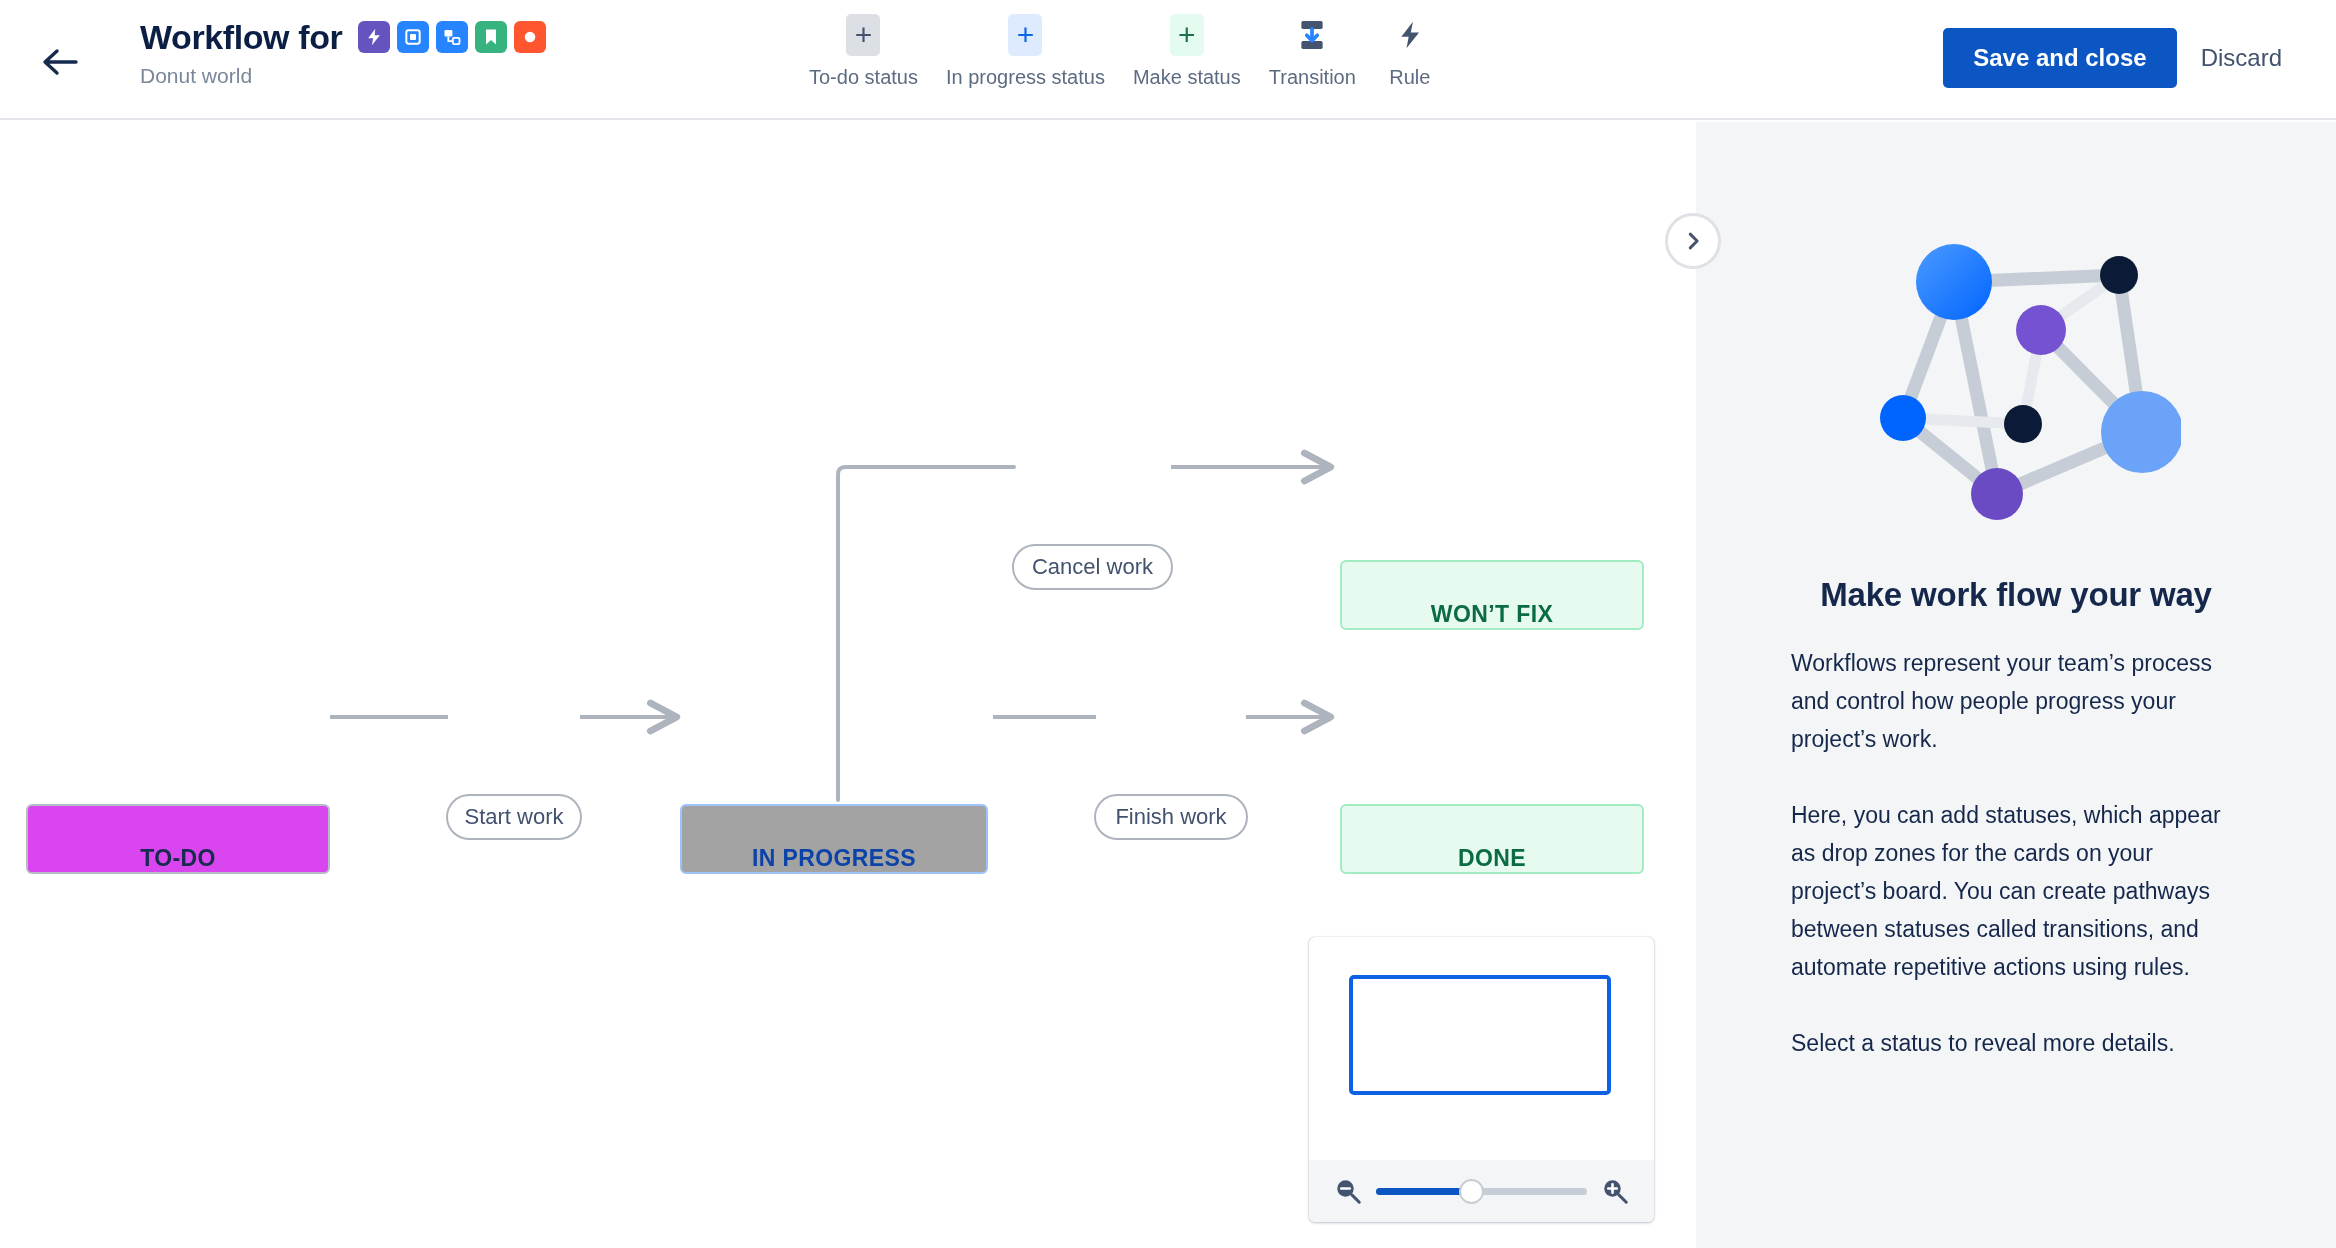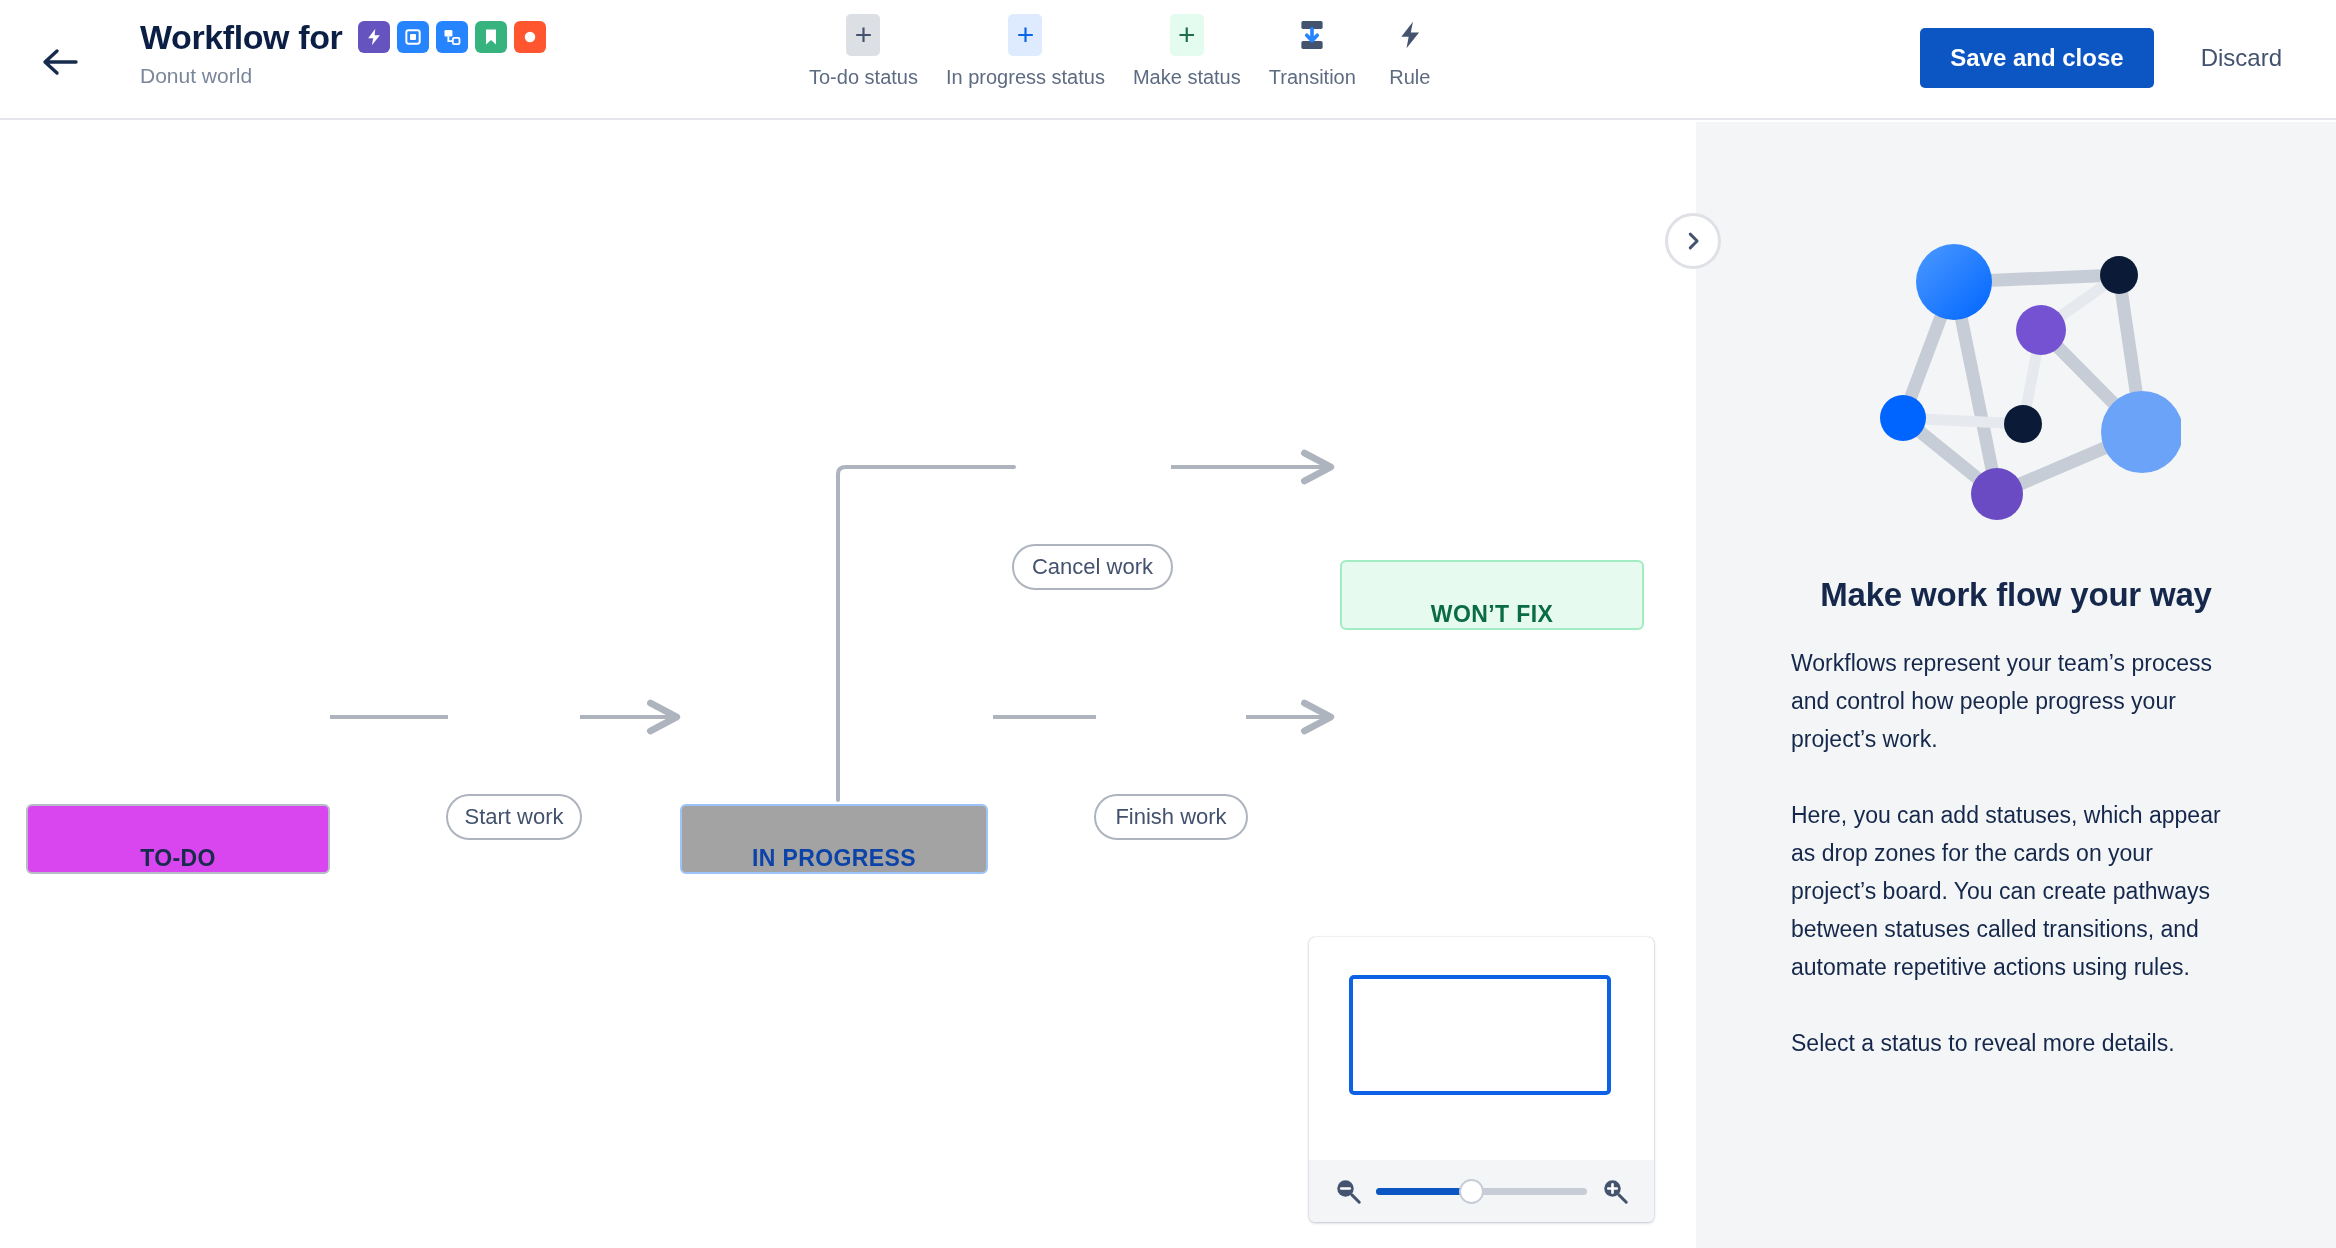--- a/index.html
+++ b/index.html
@@ -64,21 +64,21 @@
   .plus { font-size: 30px; line-height: 30px; font-weight: 400; }
   .plus.g { color: #44546f; }
   .plus.b { color: #0c66e4; }
   .plus.gr { color: #216e4e; }
   .tool-label {
     font-size: 20px; color: #5d6b82; white-space: nowrap;
   }
 
   .hdr-actions {
     position: absolute; right: 46px; top: 28px;
-    display: flex; align-items: center; gap: 39px;
+    display: flex; align-items: center; gap: 16px;
   }
   .btn-primary {
     background: #0a58ca; background: #0c56c4;
     color: #ffffff; border: none; border-radius: 5px;
     font-size: 24px; font-weight: bold;
     padding: 16px 30px; cursor: pointer;
     font-family: "Liberation Sans", sans-serif;
   }
   .btn-subtle {
     background: none; border: none; color: #42526e;
@@ -306,20 +306,23 @@
     </div>
 
     <div class="node prog" style="left:680px; top:682px; width:308px; height:70px;">
       <span>IN PROGRESS</span>
     </div>
 
     <div class="node done" style="left:1340px; top:438px; width:304px; height:70px;">
       <span>WON’T FIX</span>
     </div>
 
+    <div class="node done" style="left:1340px; top:682px; width:304px; height:70px;">
+      <span>DONE</span>
+    </div>
 
     <div class="tlabel" style="left:446px; top:672px; width:136px;">
       <span>Start work</span>
     </div>
 
     <div class="tlabel" style="left:1094px; top:672px; width:154px;">
       <span>Finish work</span>
     </div>
 
     <div class="tlabel" style="left:1012px; top:422px; width:161px;">

